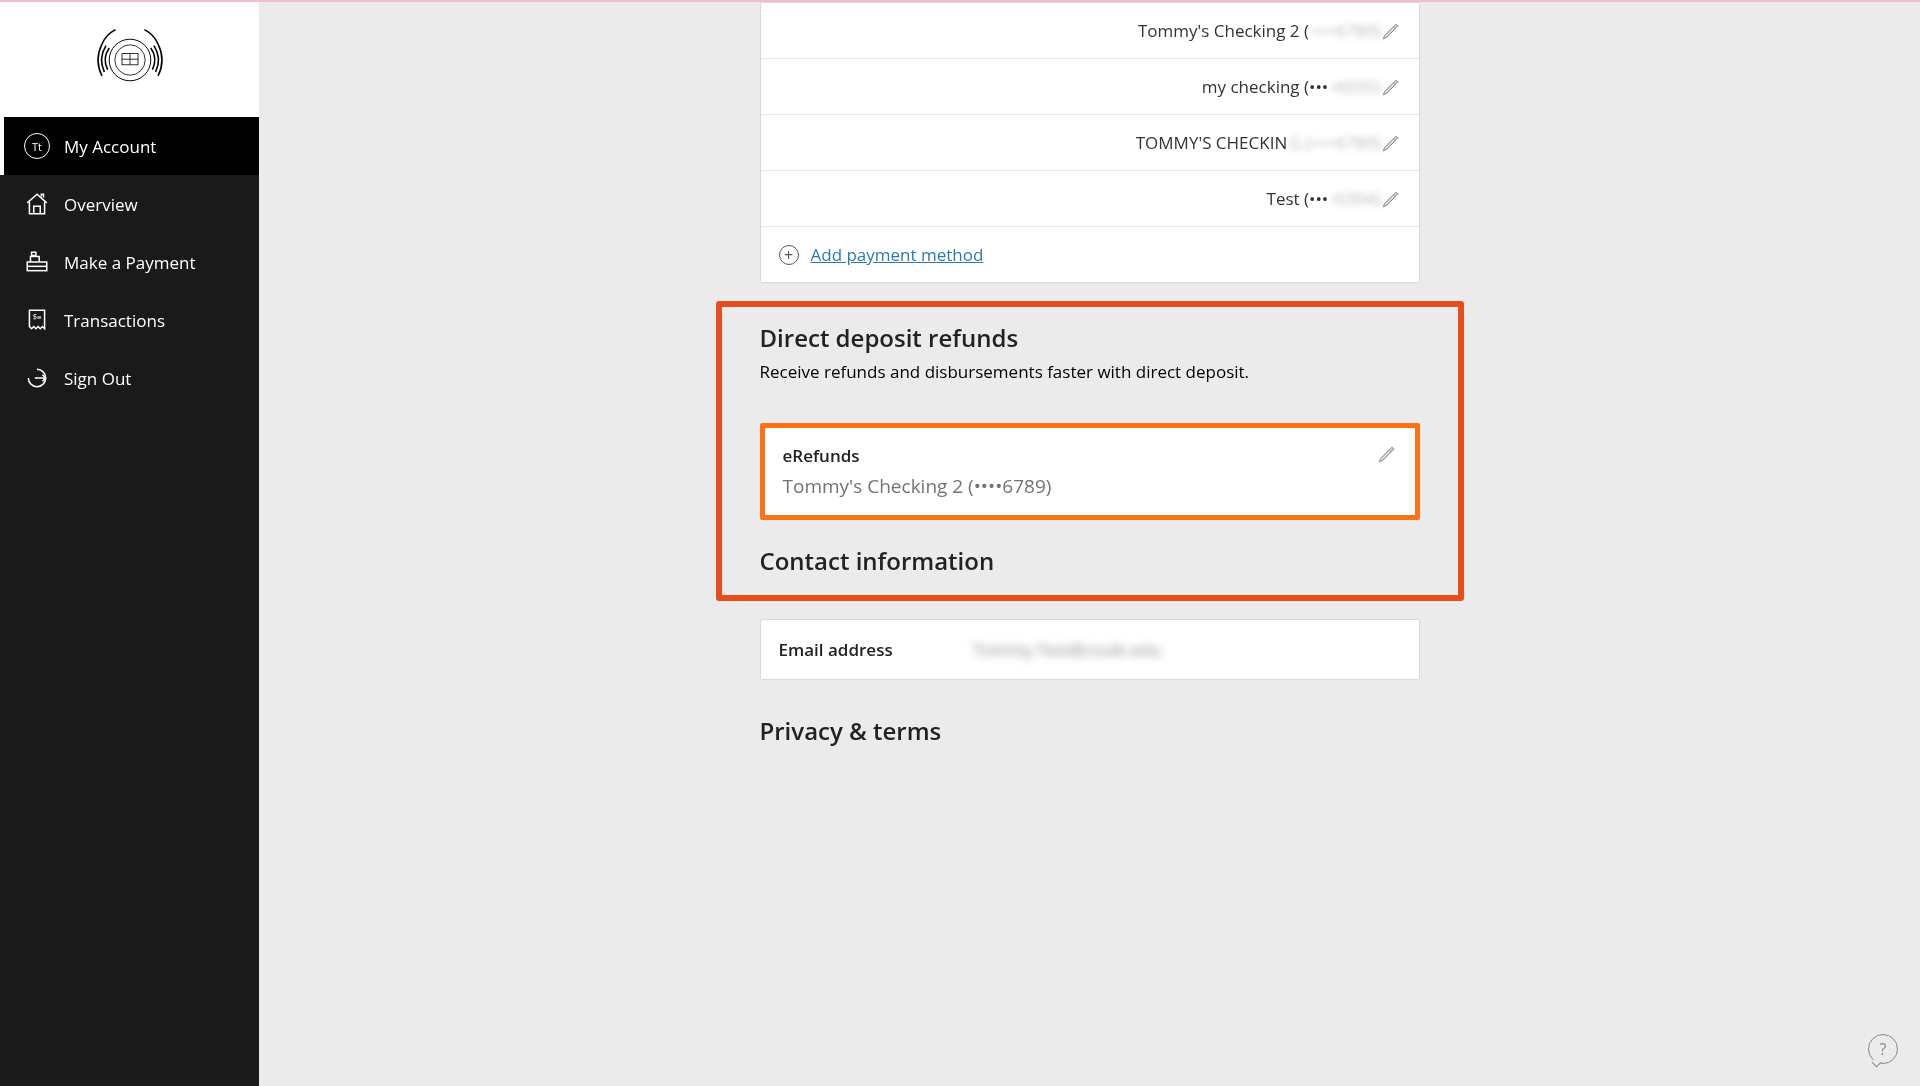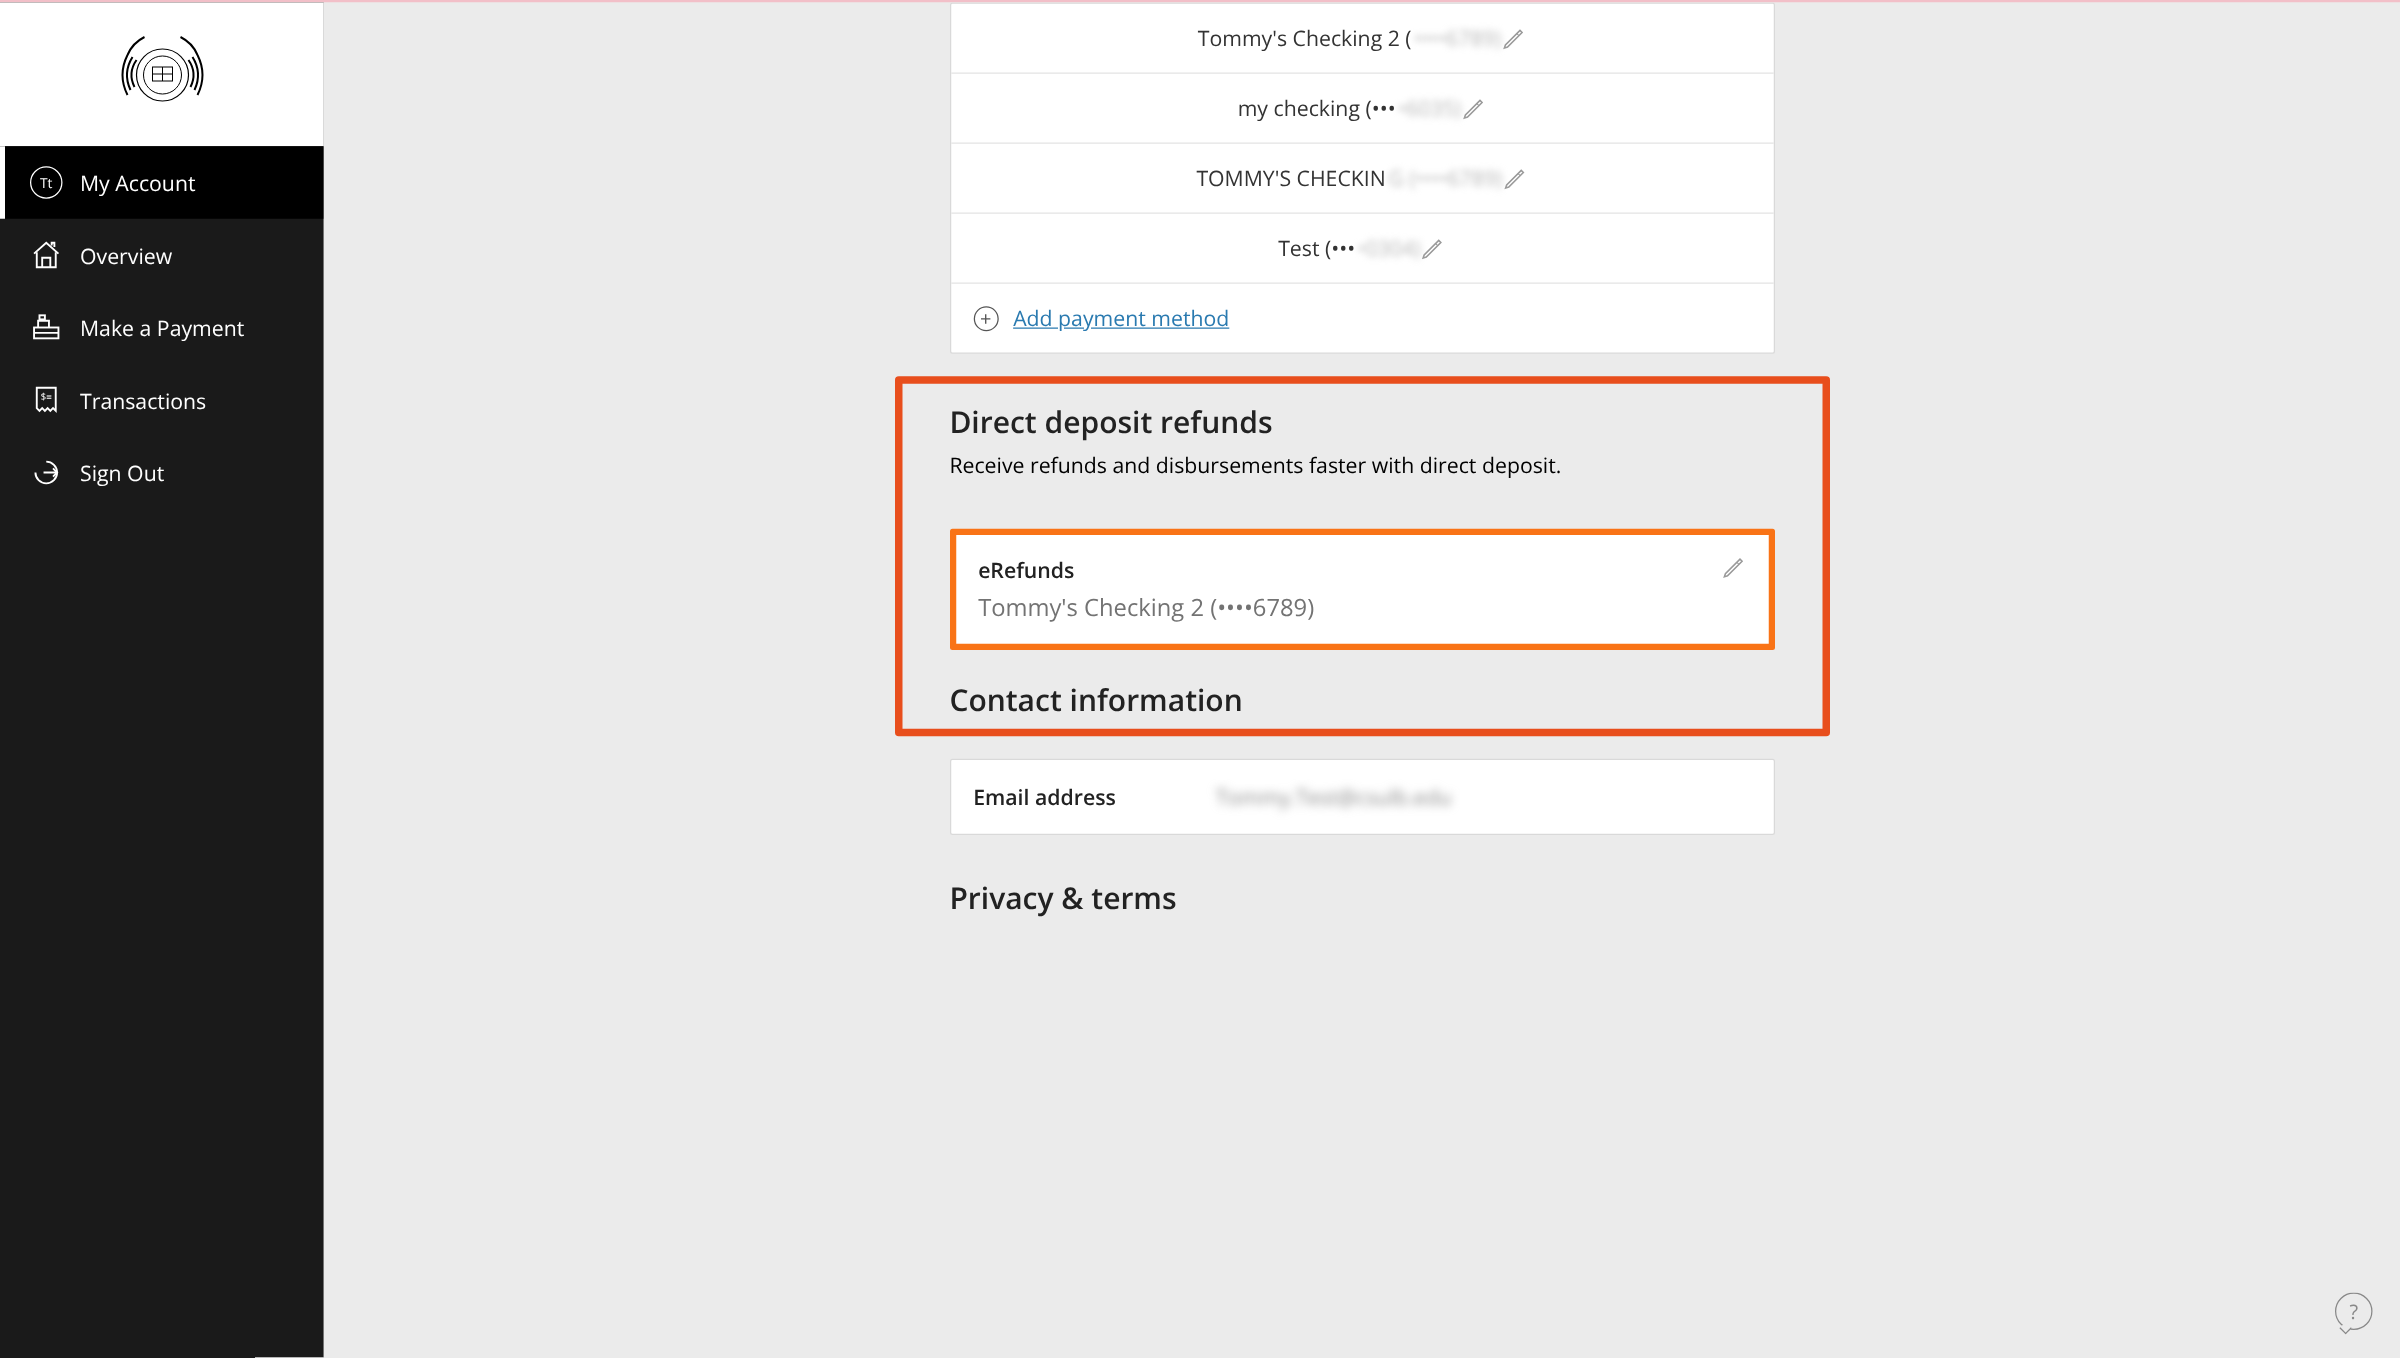--- a/index.html
+++ b/index.html
@@ -28,21 +28,21 @@
   width: 26px; height: 26px; border: 1.5px solid #fff; border-radius: 50%;
   display: flex; align-items: center; justify-content: center;
   font-size: 11px; color: #fff;
 }
 
 .main { flex: 1; overflow-y: auto; background: #ebebeb; position: relative; }
 .content { max-width: 700px; margin: 0 auto; padding: 0 20px 60px; }
 
 .card-list { background: #fff; border: 1px solid #d9d9d9; border-radius: 2px; }
 .pm-row {
-  display: flex; align-items: center; justify-content: center;
+  display: flex; align-items: center; justify-content: flex-end;
   padding: 16px 18px; border-bottom: 1px solid #e4e4e4; font-size: 17px; color: #333;
 }
 .pm-row:last-child { border-bottom: none; }
 .pm-label { display: flex; align-items: baseline; gap: 0; }
 .pm-mask { color: #b8b8b8; filter: blur(3px); margin-left: 2px; }
 
 .edit-icon { width: 20px; height: 20px; cursor: pointer; }
 .edit-icon svg { stroke: #9a9a9a; fill: #9a9a9a; }
 
 .add-row { display: flex; align-items: center; gap: 12px; padding: 16px 18px; }
@@ -51,21 +51,21 @@
   display: flex; align-items: center; justify-content: center; font-size: 16px; line-height: 1; color: #555;
 }
 .add-link { color: #2a7ab0; text-decoration: underline; font-size: 17px; cursor: pointer; }
 
 .section-title { font-size: 24px; font-weight: 600; color: #222; margin-top: 34px; margin-bottom: 6px; }
 .section-sub { font-size: 17px; color: #000000; margin-bottom: 16px; }
 
 .highlight-box {
   border: 6px solid #e84e1c;
   margin: 18px -44px 0 -44px;
-  padding: 14px 38px 0 38px;
+  padding: 14px 38px 12px 38px;
   border-radius: 3px;
 }
 .highlight-box .section-title { margin-top: 0; }
 
 .refund-card { background: #fff; border: 5px solid #f97316; border-radius: 2px; padding: 16px 18px; display: flex; justify-content: space-between; align-items: flex-start; margin-bottom: 24px; margin-top: 40px; }
 .refund-title { font-size: 17px; font-weight: 600; color: #222; margin-bottom: 6px; }
 .refund-acct { font-size: 19px; color: #737373; }
 
 .contact-card { background: #fff; border: 1px solid #d9d9d9; border-radius: 2px; padding: 18px 18px; display: flex; gap: 80px; align-items: center; }
 .contact-label { font-size: 17px; font-weight: 600; color: #222; }

